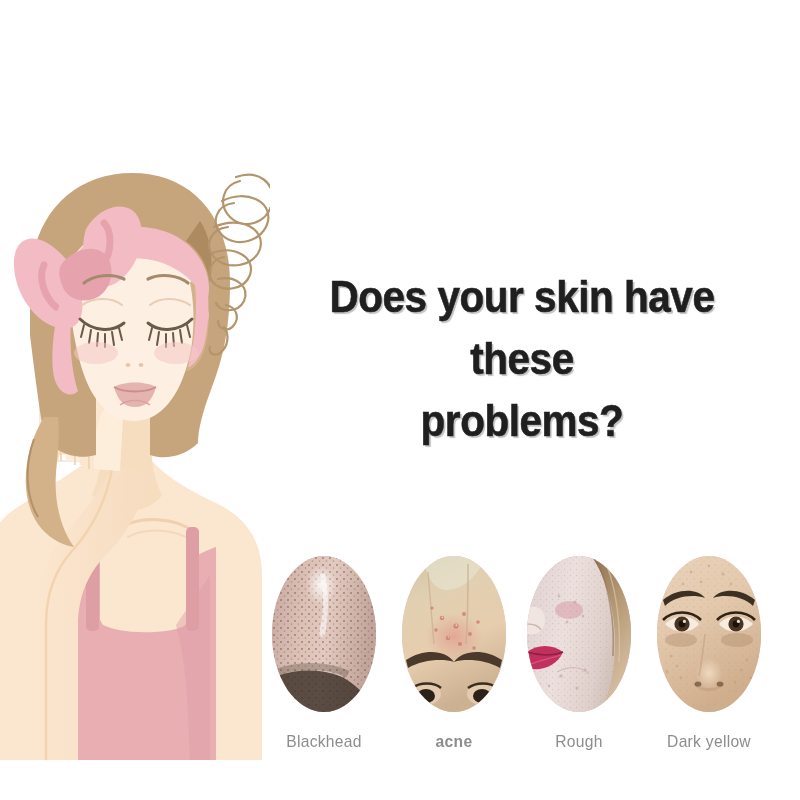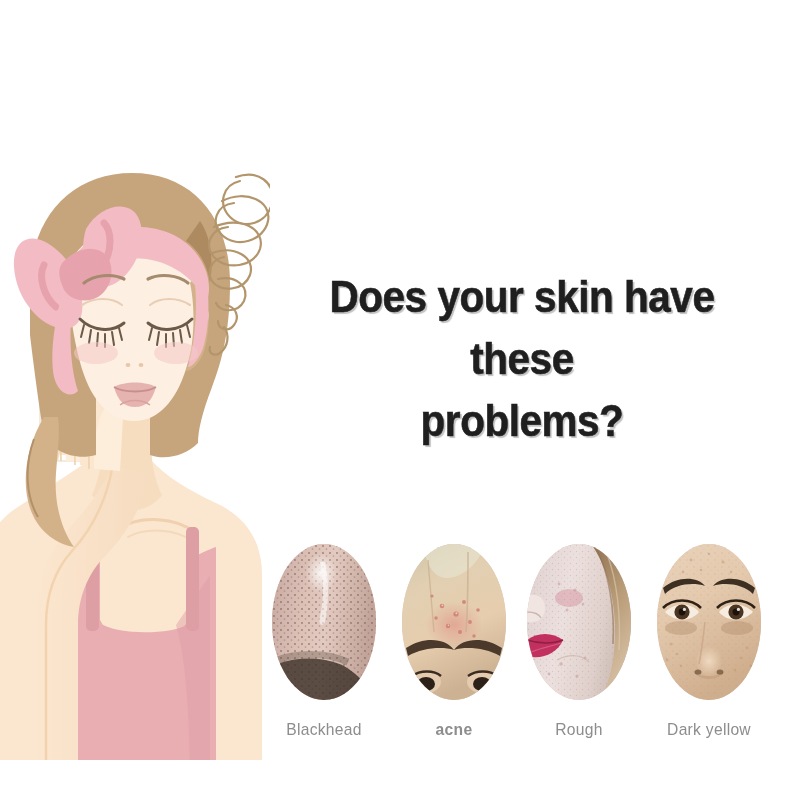--- a/index.html
+++ b/index.html
@@ -26,21 +26,21 @@
     text-align:center;
     text-shadow:2px 2px 1px rgba(120,120,120,.45);
     transform:scaleX(.92);
     transform-origin:center top;
     white-space:pre-line;
     -webkit-text-stroke:0.6px #1f1f1f;
   }
 
   
   .photo-strip{position:absolute;left:272px;top:540px;width:520px;height:220px;}
-  .photo-cell{position:absolute;top:4px;width:104px;}
+  .photo-cell{position:absolute;top:16px;width:104px;}
   .photo-oval{
     width:104px;height:156px;
     border-radius:50% / 50%;
     overflow:hidden;position:relative;
     background:#d8c6bb;
   }
   .photo-label{
     position:absolute;top:176px;left:50%;
     transform:translateX(-50%) scaleX(.92);
     font-family:"Liberation Sans Narrow","Liberation Sans",sans-serif;

